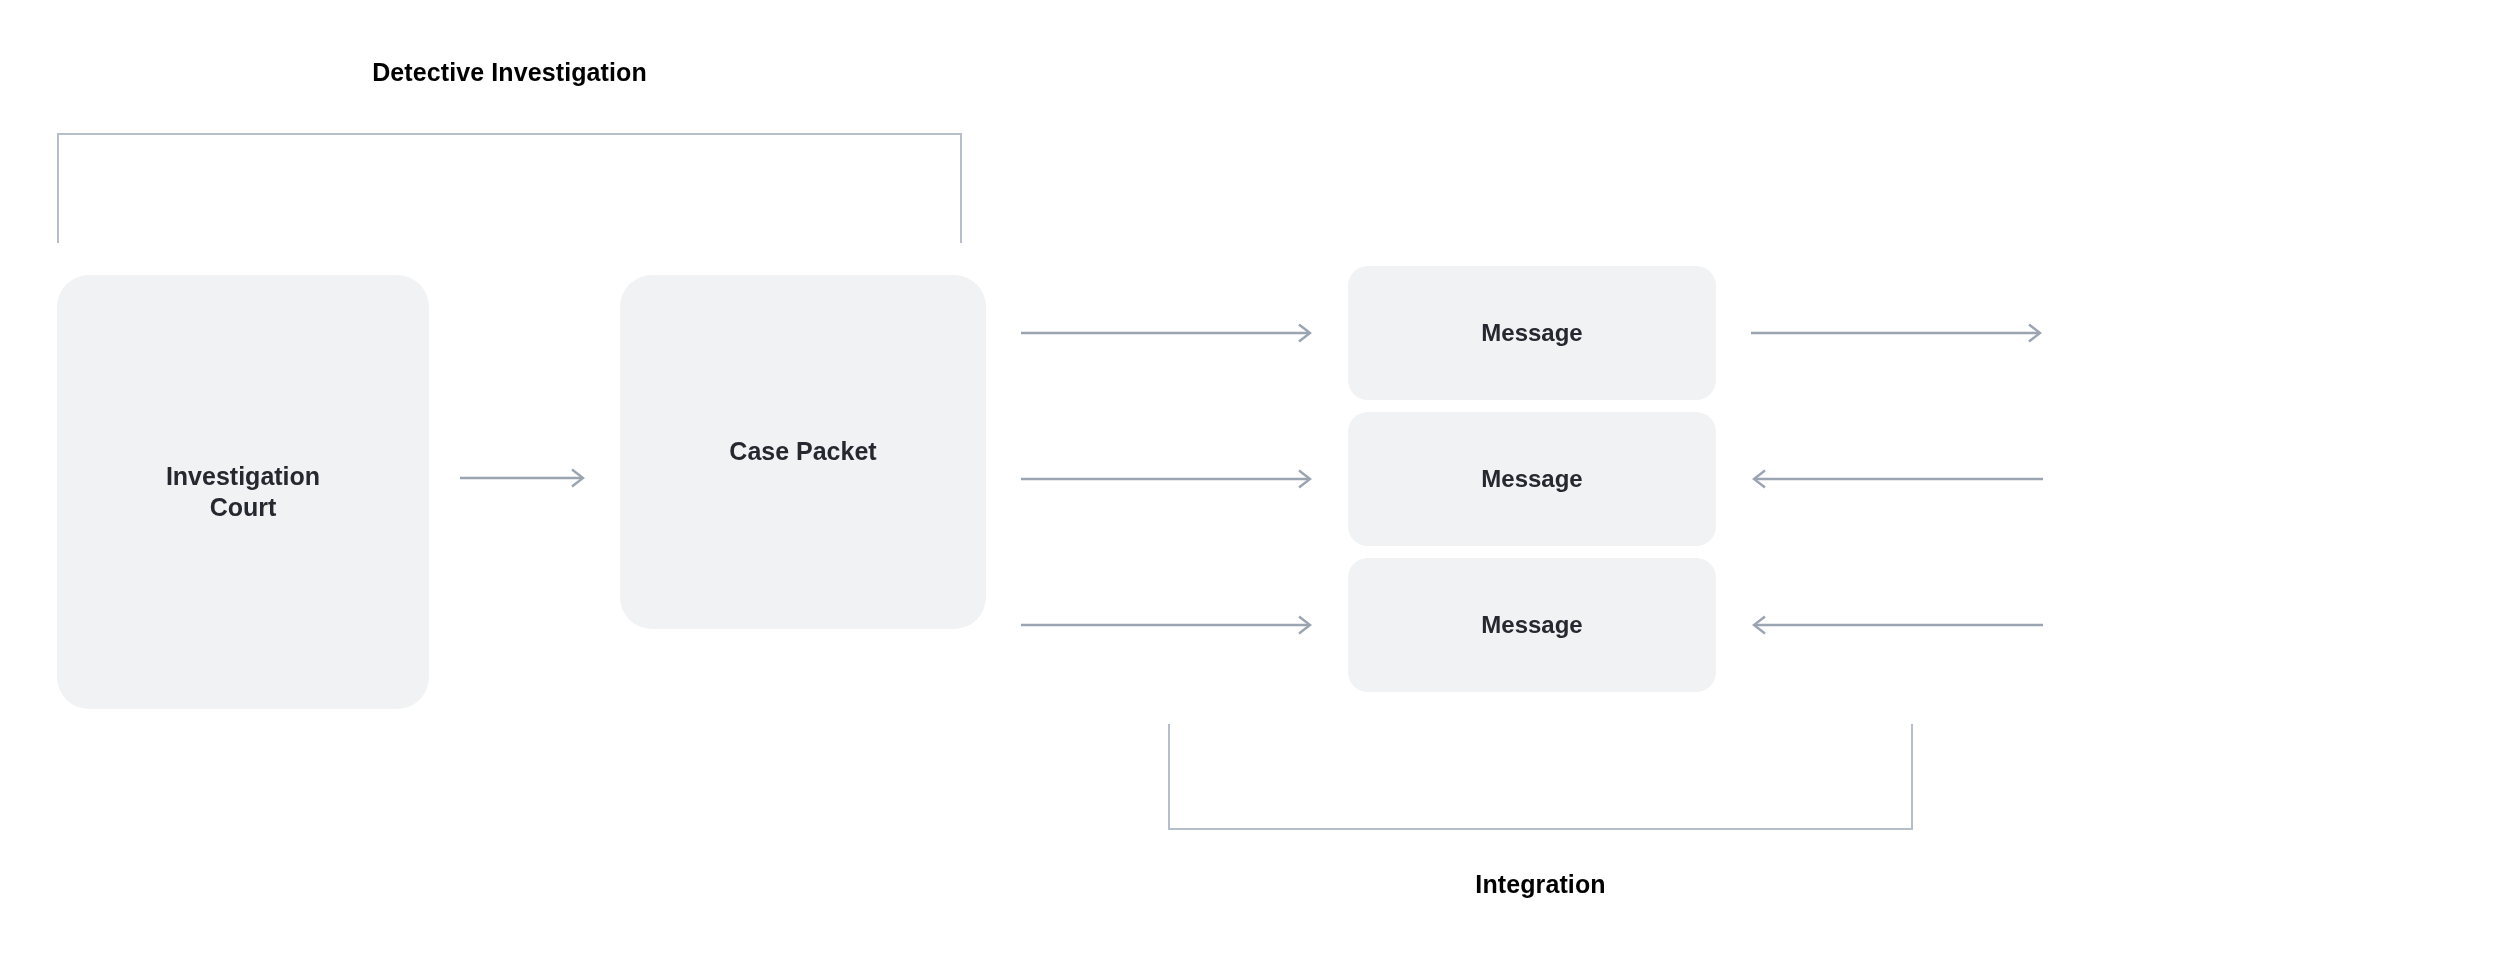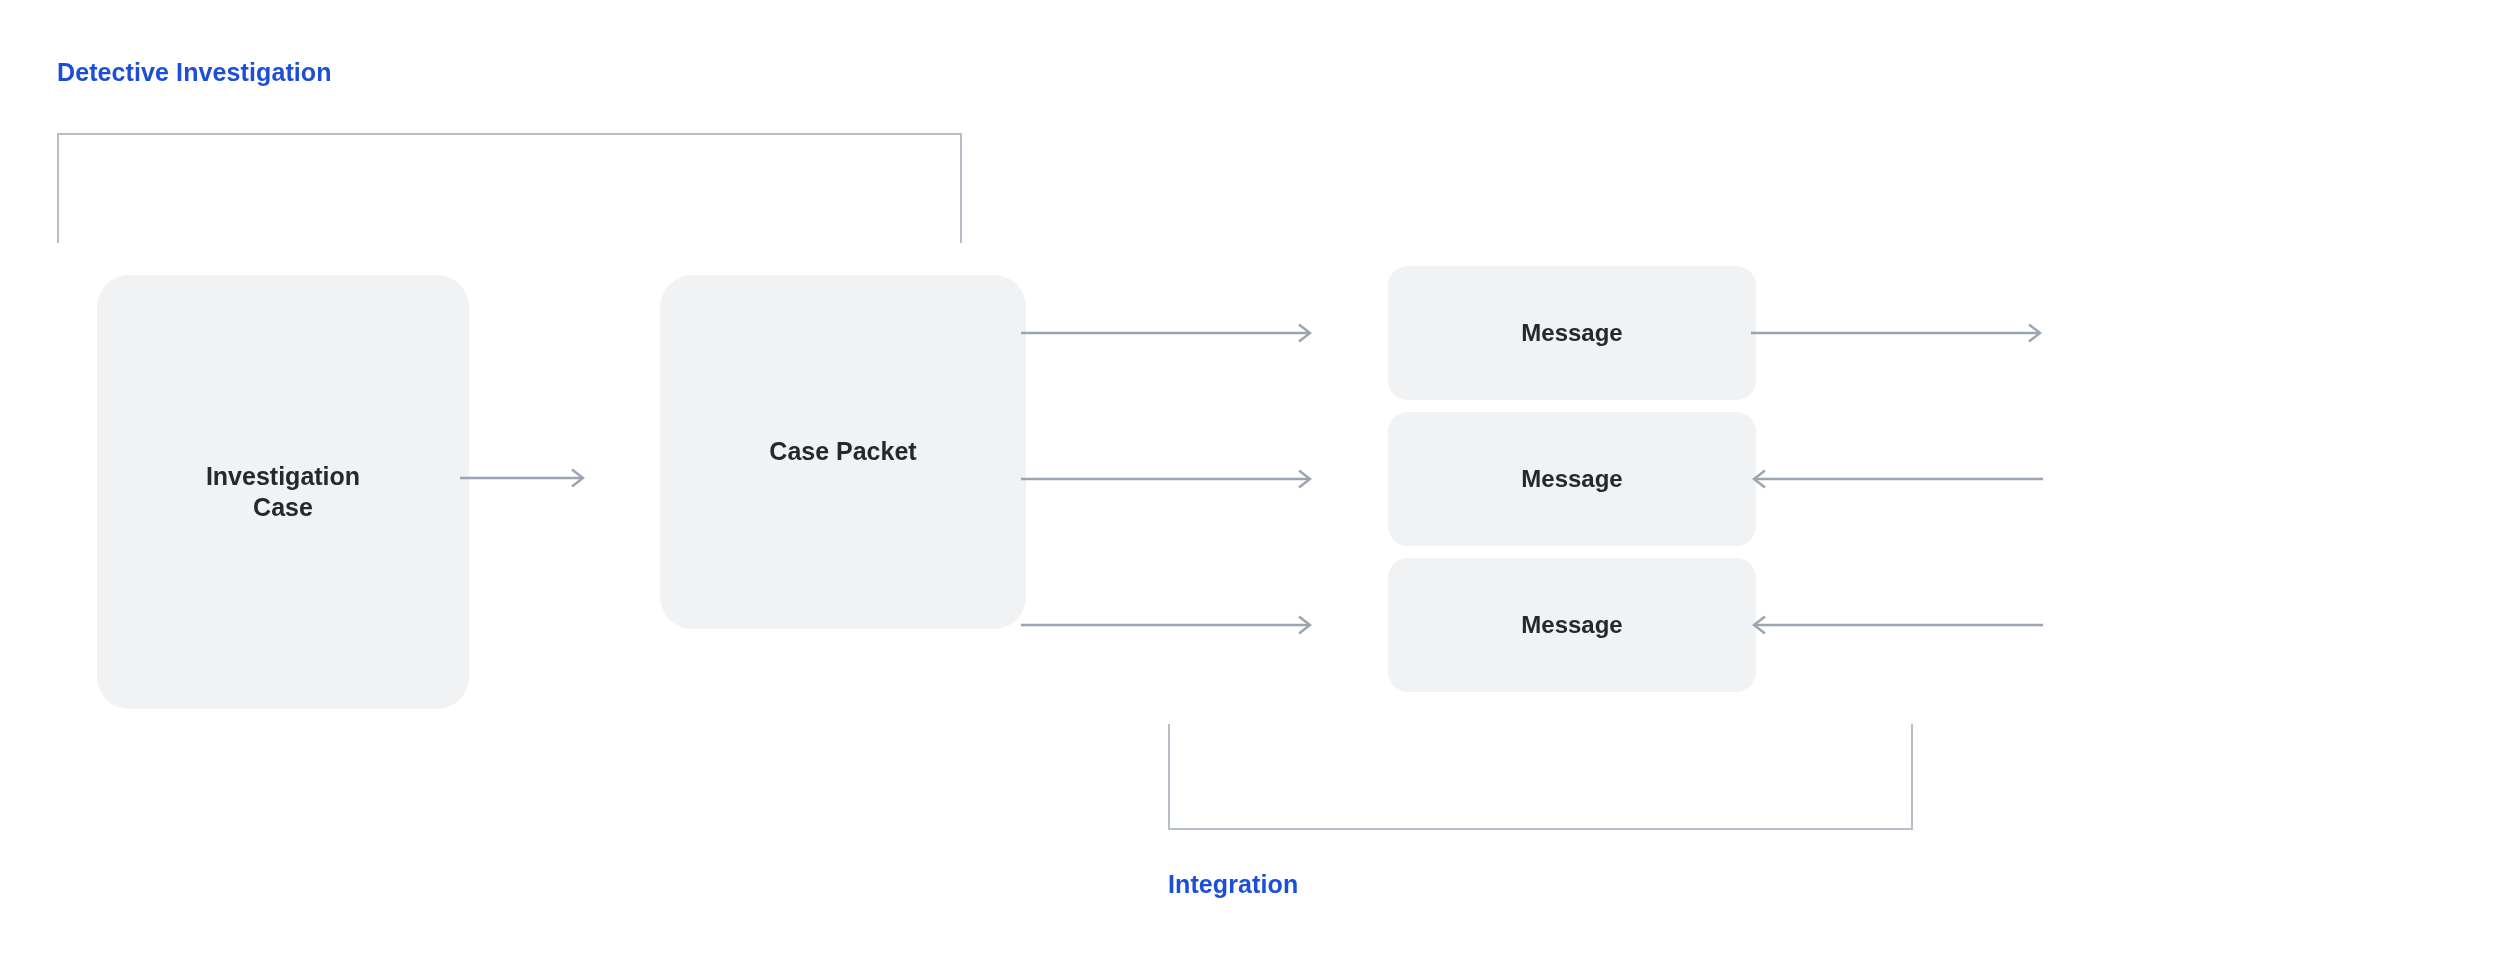--- a/index.html
+++ b/index.html
@@ -28,36 +28,36 @@
   .group-box.open-bottom {
     border-bottom: none;
   }
   .group-box.open-top {
     border-top: none;
   }
   .group-label {
     position: absolute;
     font-size: 25px;
     font-weight: bold;
-    color: #1d4ed8;
+    color: #000000;
     letter-spacing: 0.1px;
     white-space: nowrap;
+    text-align: center;
   }
 
   
   .node {
     position: absolute;
     background: #f1f2f4;
     border-radius: 32px;
     display: flex;
     align-items: center;
     justify-content: center;
     text-align: center;
     box-sizing: border-box;
-    margin-left: 40px;
   }
   .node-label {
     font-size: 25px;
     font-weight: bold;
     color: #25282e;
     line-height: 1.25;
     white-space: pre-line;
   }
   .node.message {
     border-radius: 20px;
@@ -82,21 +82,21 @@
 <body>
 
 <div id="canvas">
 
   <div class="group-label" style="left:57px; top:58px; width:905px;">Detective Investigation</div>
 
   <div class="group-box open-bottom" style="left:57px; top:133px; width:905px; height:110px;"></div>
 
   <div class="node" style="left:57px; top:275px; width:372px; height:434px;">
     <span class="node-label">Investigation
-Case</span>
+Court</span>
   </div>
 
   <div class="node" style="left:620px; top:275px; width:366px; height:354px;">
     <span class="node-label">Case Packet</span>
   </div>
 
   <div class="node message" style="left:1348px; top:266px; width:368px; height:134px;">
     <span class="node-label">Message</span>
   </div>
 

